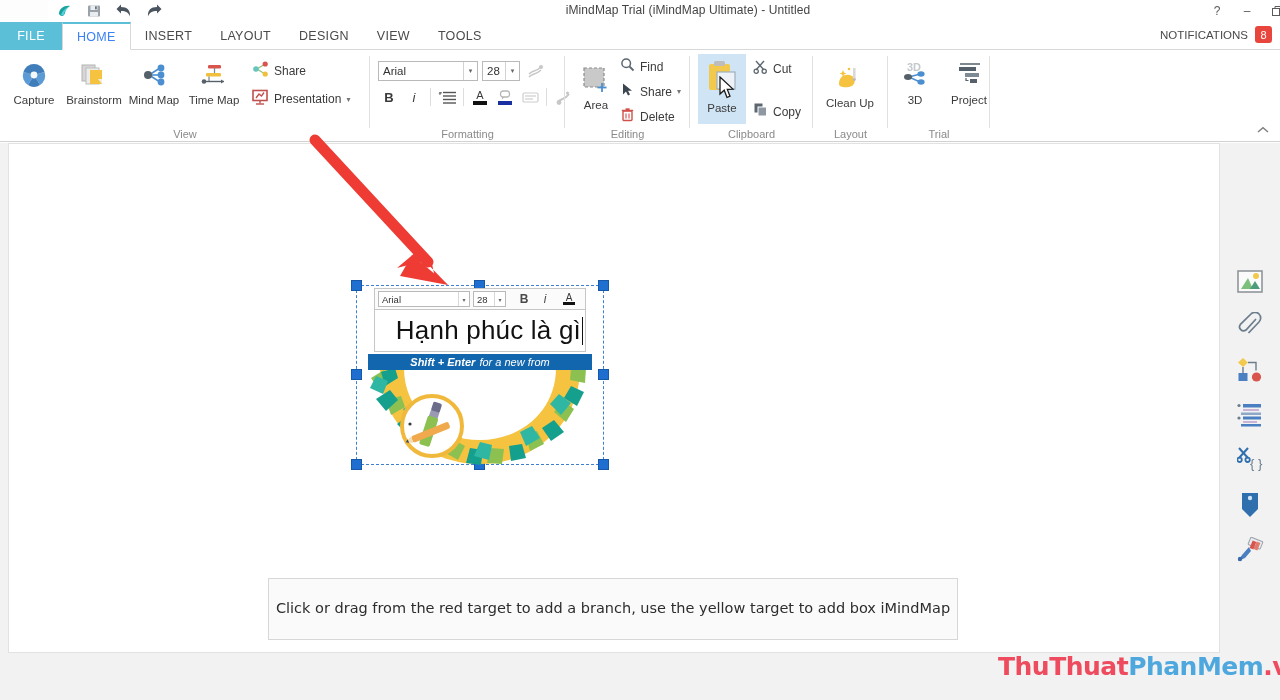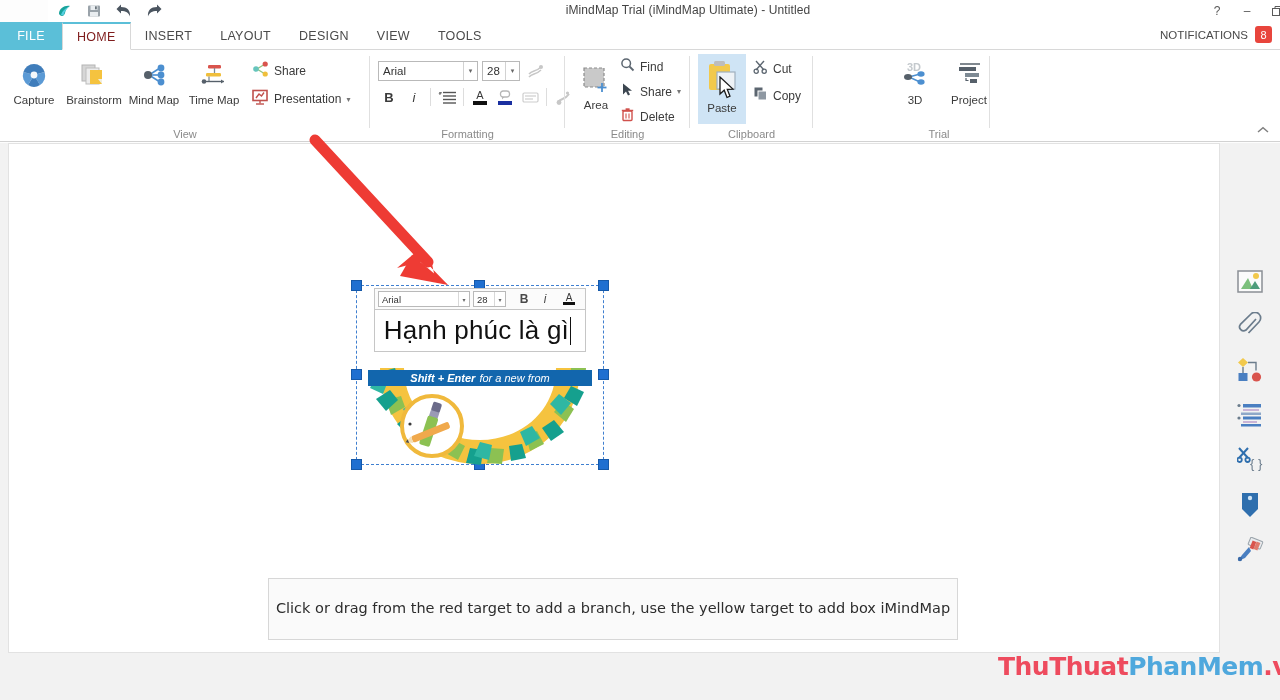--- a/index.html
+++ b/index.html
@@ -31,21 +31,21 @@
   .tabsrow {
     position: absolute; left: 0; top: 22px; width: 1280px; height: 28px;
     background: #ffffff; border-bottom: 1px solid #d8d8d8;
   }
   .tabs { position: absolute; left: 0; top: 0; display: flex; height: 28px; }
   .tab {
     padding: 0 14px; height: 28px; line-height: 28px; font-size: 12.5px;
     color: #4a4a4a; cursor: pointer; letter-spacing: .3px;
   }
   .tab.file { background: #5bbfd8; color: #ffffff; min-width: 62px; text-align: center; }
-  .tab.active { background: #ffffff; color: #7f1d1d; border-left: 1px solid #d8d8d8;
+  .tab.active { background: #ffffff; color: #3b82f6; border-left: 1px solid #d8d8d8;
                 border-right: 1px solid #d8d8d8; border-bottom: 1px solid #ffffff;
                 position: relative; z-index: 3; border-top: 2px solid #5bbfd8; line-height: 26px; }
   .notifications {
     position: absolute; right: 8px; top: 4px; display: flex; align-items: center; gap: 7px;
     font-size: 11.5px; color: #4a4a4a; cursor: pointer;
   }
   .notif-badge {
     background: #e8453c; color: #fff; font-size: 11px; border-radius: 3px;
     width: 17px; height: 17px; display: flex; align-items: center; justify-content: center;
   }
@@ -100,21 +100,21 @@
   #grp-editing .area-btn { position: absolute; left: 10px; top: 8px; }
   #grp-editing .stack { position: absolute; left: 52px; top: 6px; display: flex; flex-direction: column; gap: 4px; }
 
   
   #grp-clipboard { left: 690px; width: 123px; }
   .paste-btn {
     position: absolute; left: 8px; top: 4px; width: 48px; height: 70px;
     background: #cfe4f5; display: flex; flex-direction: column; align-items: center;
     padding-top: 6px; cursor: pointer;
   }
-  #grp-clipboard .stack { position: absolute; left: 60px; top: 8px; display: flex; flex-direction: column; gap: 6px; justify-content: space-between; }
+  #grp-clipboard .stack { position: absolute; left: 60px; top: 8px; display: flex; flex-direction: column; gap: 22px; justify-content: space-between; }
 
   
   #grp-layout { left: 813px; width: 75px; }
   
   #grp-move { left: 888px; width: 102px; }
   #grp-move .items { position: absolute; left: 3px; top: 3px; display: flex; }
 
   .ribbon-collapse {
     position: absolute; right: 6px; bottom: 2px; width: 22px; height: 18px;
     display: flex; align-items: center; justify-content: center;
@@ -157,30 +157,30 @@
     padding: 0 3px; gap: 3px;
   }
   .mini-combo { display: flex; align-items: center; border: 1px solid #b9b9b9; background: #fff; height: 16px; font-size: 9.5px; color: #333; }
   .mini-combo .cval { padding: 0 3px; white-space: nowrap; }
   .mini-combo .carrow { width: 11px; height: 14px; display: flex; align-items: center; justify-content: center; border-left: 1px solid #d8d8d8; font-size: 6px; color: #666; cursor: pointer; }
   .mini-btn { width: 18px; height: 18px; display: flex; align-items: center; justify-content: center; font-size: 12px; color: #4a4a4a; cursor: pointer; }
 
   .text-input-box {
     position: absolute; left: 374px; top: 310px; width: 212px; height: 42px;
     background: #ffffff; border: 1px solid #c6c6c6; border-top: none;
-    display: flex; align-items: center; justify-content: flex-end; padding-right: 14px;
+    display: flex; align-items: center; justify-content: flex-end; padding-right: 2px;
     overflow: hidden;
   }
   .node-text { font-size: 26px; color: #111; white-space: nowrap; letter-spacing: .2px; }
   .caret { display: inline-block; width: 1px; height: 28px; background: #111; vertical-align: -6px; margin-left: 1px; }
 
   .hint-bar {
     position: absolute; left: 368px; top: 354px; width: 224px; height: 16px;
     background: #1266ad; color: #fff; font-size: 11px; font-style: italic;
-    display: flex; align-items: center; justify-content: center; gap: 4px; margin-top: 16px;
+    display: flex; align-items: center; justify-content: center; gap: 4px;
   }
   .hint-bar b { font-weight: bold; font-style: italic; }
 
   .node-art { position: absolute; left: 370px; top: 368px; width: 220px; height: 100px; overflow: hidden; }
 
   
   .red-arrow { position: absolute; left: 300px; top: 130px; width: 165px; height: 165px; pointer-events: none; }
 
   
   .instr {
@@ -492,20 +492,36 @@
               <rect x="5" y="5" width="8.5" height="9" fill="#8e98a2" stroke="#ffffff" stroke-width="1"></rect>
             </svg>
           </span>
           <span class="sl">Copy</span>
         </div>
       </div>
       <div class="glabel">Clipboard</div>
       <div class="gsep"></div>
     </div>
 
+    <div class="rgroup" id="grp-layout">
+      <div class="bigbtn" style="position:absolute;left:4px;top:6px;width:66px;">
+        <span class="bi">
+          <svg width="32" height="32" viewBox="0 0 32 32">
+            <path d="M5 22 C5 14, 12 11, 18 14 C22 16, 22 24, 15 25 C10 25.8, 5 25, 5 22 Z" fill="#f5c33f"></path>
+            <path d="M19 6 l2.6 0 l0 11 l-2.6 0 z" fill="#d9d9d9"></path>
+            <ellipse cx="20.3" cy="17.6" rx="1.6" ry="1.4" fill="#b9b9b9"></ellipse>
+            <path d="M9 8 l1 2.4 l2.4 1 l-2.4 1 l-1 2.4 l-1 -2.4 l-2.4 -1 l2.4 -1 z" fill="#f5c33f"></path>
+            <circle cx="15" cy="7" r="1.3" fill="#f5c33f"></circle>
+          </svg>
+        </span>
+        <span class="bl">Clean Up</span>
+      </div>
+      <div class="glabel">Layout</div>
+      <div class="gsep"></div>
+    </div>
 
     <div class="rgroup" id="grp-move">
       <div class="items">
         <div class="bigbtn" style="width:48px;">
           <span class="bi">
             <svg width="32" height="32" viewBox="0 0 32 32">
               <text x="8" y="12" font-family="Liberation Sans" font-size="11" font-weight="bold" fill="#c4c9cd">3D</text>
               <line x1="10" y1="18" x2="21" y2="15" stroke="#4c8fd0" stroke-width="1.4"></line>
               <line x1="10" y1="18" x2="21" y2="23" stroke="#4c8fd0" stroke-width="1.4"></line>
               <ellipse cx="9" cy="18" rx="4" ry="3" fill="#56606a"></ellipse>

